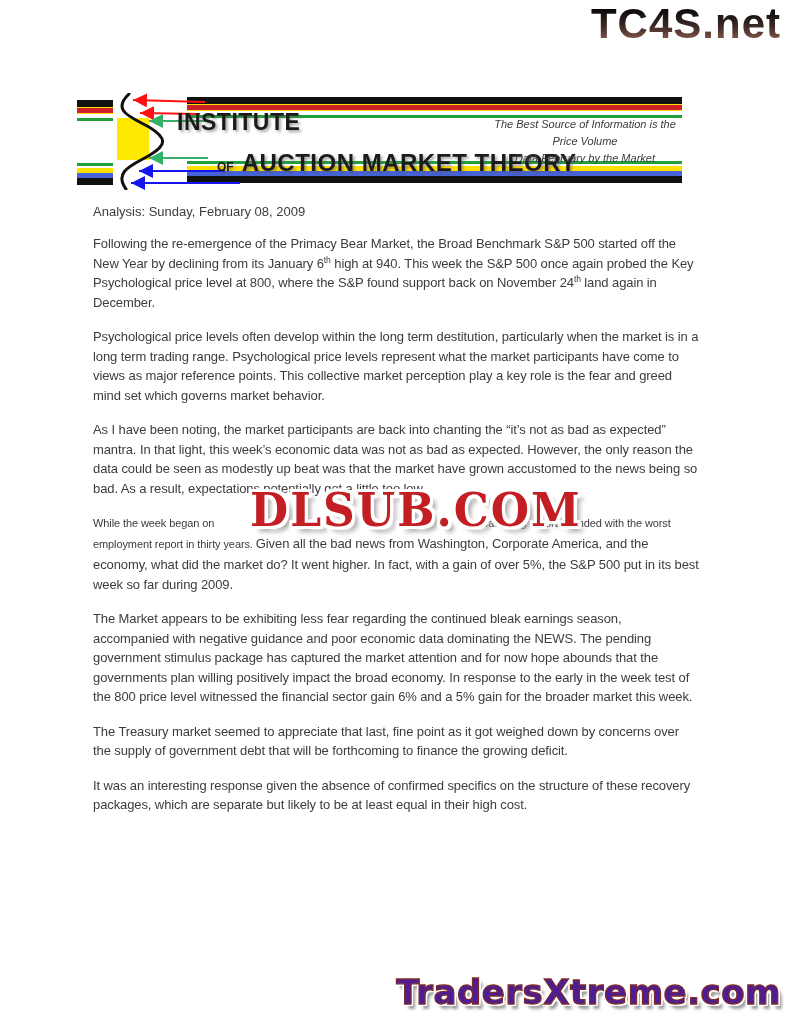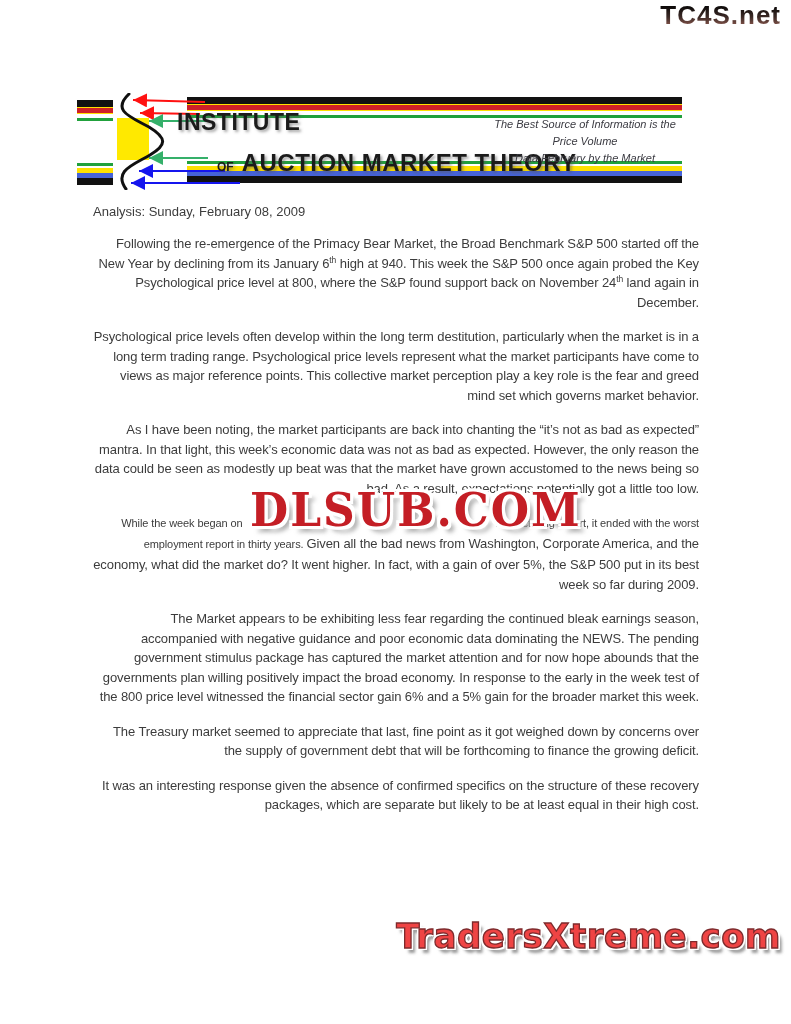--- a/index.html
+++ b/index.html
@@ -4,39 +4,39 @@
 <style>
   html,body { margin:0; padding:0; }
   body {
     width:791px; height:1024px; position:relative; background:#ffffff;
     font-family:"Liberation Sans", sans-serif; overflow:hidden;
   }
 
   
   .wm-tc4s {
     position:absolute; top:0px; right:10px;
-    font-size:26px; font-weight:bold; letter-spacing:1px;
+    font-size:42px; font-weight:bold; letter-spacing:1px;
     background:linear-gradient(to bottom, #050505 15%, #3c2a26 55%, #a5685c 95%);
     -webkit-background-clip:text; background-clip:text; color:transparent;
     text-shadow:none;
   }
   .wm-dlsub {
     position:absolute; left:250px; top:484px; z-index:6;
     font-family:"DejaVu Serif", serif; font-weight:bold;
     font-size:44px; letter-spacing:2px; color:#c41e25;
     text-shadow:
       -3px -3px 0 #fff, 3px -3px 0 #fff, -3px 3px 0 #fff, 3px 3px 0 #fff,
       -3px 0 0 #fff, 3px 0 0 #fff, 0 -3px 0 #fff, 0 3px 0 #fff,
       6px 6px 4px rgba(150,150,150,.75);
     transform:scaleY(1.04);
   }
   .wm-traders {
-    position:absolute; right:10px; top:916px; z-index:6;
+    position:absolute; right:10px; top:972px; z-index:6;
     font-family:"DejaVu Sans", sans-serif; font-weight:bold;
-    font-size:34px; letter-spacing:0.5px; color:#ef4444;
+    font-size:34px; letter-spacing:0.5px; color:#4c1d95;
     -webkit-text-stroke:1.3px #7d2a2c;
     text-shadow:
       -2px -2px 0 #fff, 2px -2px 0 #fff, -2px 2px 0 #fff, 2px 2px 0 #fff,
       -2px 0 0 #fff, 2px 0 0 #fff, 0 -2px 0 #fff, 0 2px 0 #fff,
       4px 5px 3px rgba(130,130,130,.8);
   }
 
   
   .header { position:absolute; left:75px; top:93px; width:607px; height:97px; }
   .band { position:absolute; }
@@ -64,21 +64,21 @@
                  text-shadow:2px 2px 3px rgba(90,90,90,.55); }
   .title-of   { font-size:12px; font-weight:bold; margin-right:8px; }
   .title-main { font-size:24px; font-weight:bold; letter-spacing:0.5px; }
 
   .tagline { position:absolute; right:6px; top:23px; width:182px; text-align:center;
              font-size:11px; font-style:italic; color:#3b3b42; line-height:1.55; }
 
   
   .doc { position:absolute; left:93px; top:196px; width:606px; color:#3c3c3c; }
   .date-line { font-size:13px; margin:8px 0 0 0; }
-  .para { margin:15px 0 0 0; font-size:13px; line-height:19.5px; letter-spacing:-0.1px;text-align:right; }
+  .para { margin:15px 0 0 0; font-size:13px; line-height:19.5px; letter-spacing:-0.1px; }
   .para .large { font-size:11px; line-height:21px; }
   .para .gap { display:inline-block; width:250px; }
   .para sup { font-size:8.5px; line-height:0; }
 </style>
 </head>
 <body>
 
 <div class="wm-tc4s">TC4S.net</div>
 
 <div class="header">

